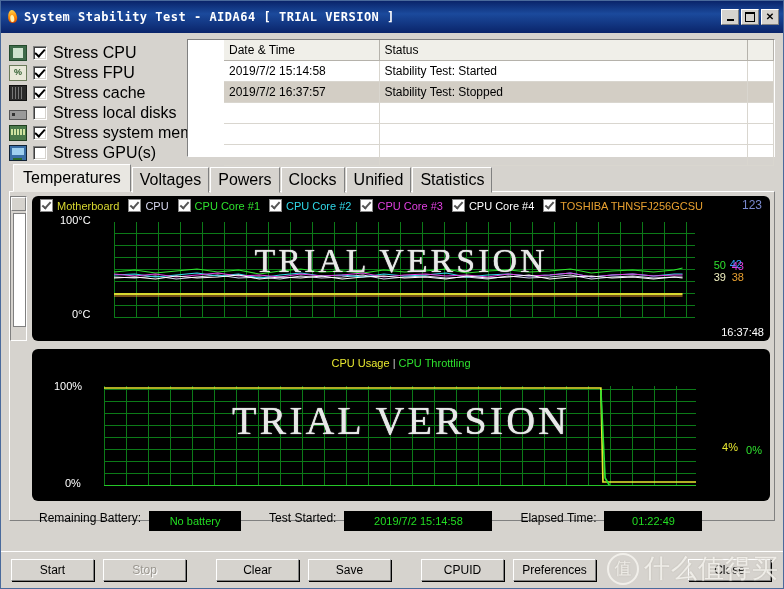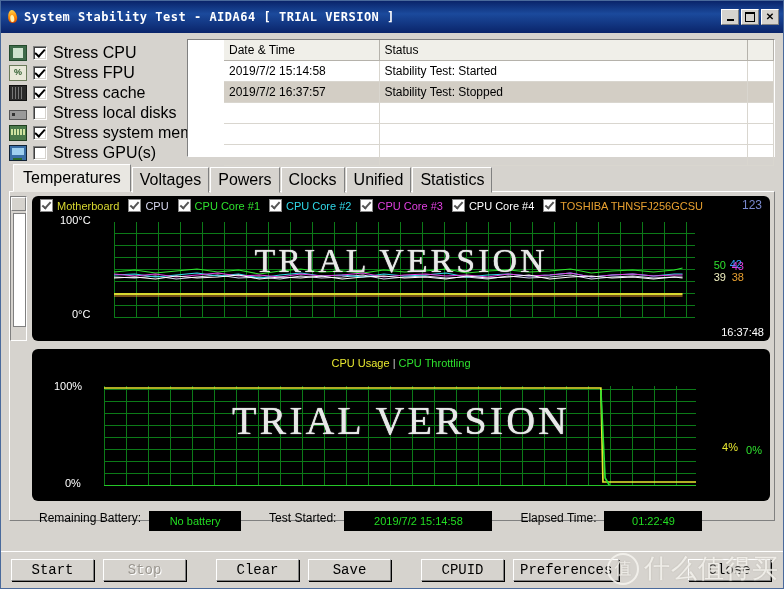--- a/index.html
+++ b/index.html
@@ -111,21 +111,21 @@
   .statusrow{display:flex;align-items:flex-start;margin:10px 0 0 25px;font-size:12px;}
   .slabel{margin-right:8px;}
   .sval{background:#000;color:#22dd22;font-size:11px;text-align:center;
         padding:4px 0;min-width:92px;margin-right:28px;}
   .sval.wide{min-width:148px;}
   .sval.w3{min-width:98px;margin-right:0;}
   
   .btnbar{position:absolute;left:0;right:0;bottom:0;height:36px;background:#d6d3ce;
           border-top:1px solid #fff;display:flex;align-items:center;padding:0 10px;}
   .btn{height:22px;min-width:83px;background:#d6d3ce;border:1px solid;
-       border-color:#fff #808080 #808080 #fff;font-size:14px;font-family:Liberation Mono, monospace;
+       border-color:#fff #808080 #808080 #fff;font-size:12px;font-family:Liberation Sans, sans-serif;
        margin-right:9px;cursor:default;color:#000;box-shadow:1px 1px 0 #000;}
   .btn.dis{color:#9a968f;text-shadow:1px 1px 0 #fff;}
   .gap{margin-right:30px;}
   .btn.close-b{margin-left:auto;margin-right:2px;}
   
   .wm{position:absolute;right:4px;bottom:2px;display:flex;align-items:center;
       pointer-events:none;opacity:.92;}
   .wm-circle{width:28px;height:28px;border-radius:50%;border:2px solid #f4f2ed;
       color:#f0eee9;font-size:17px;text-align:center;line-height:26px;
       font-family:"DejaVu Sans",sans-serif;margin-right:5px;

